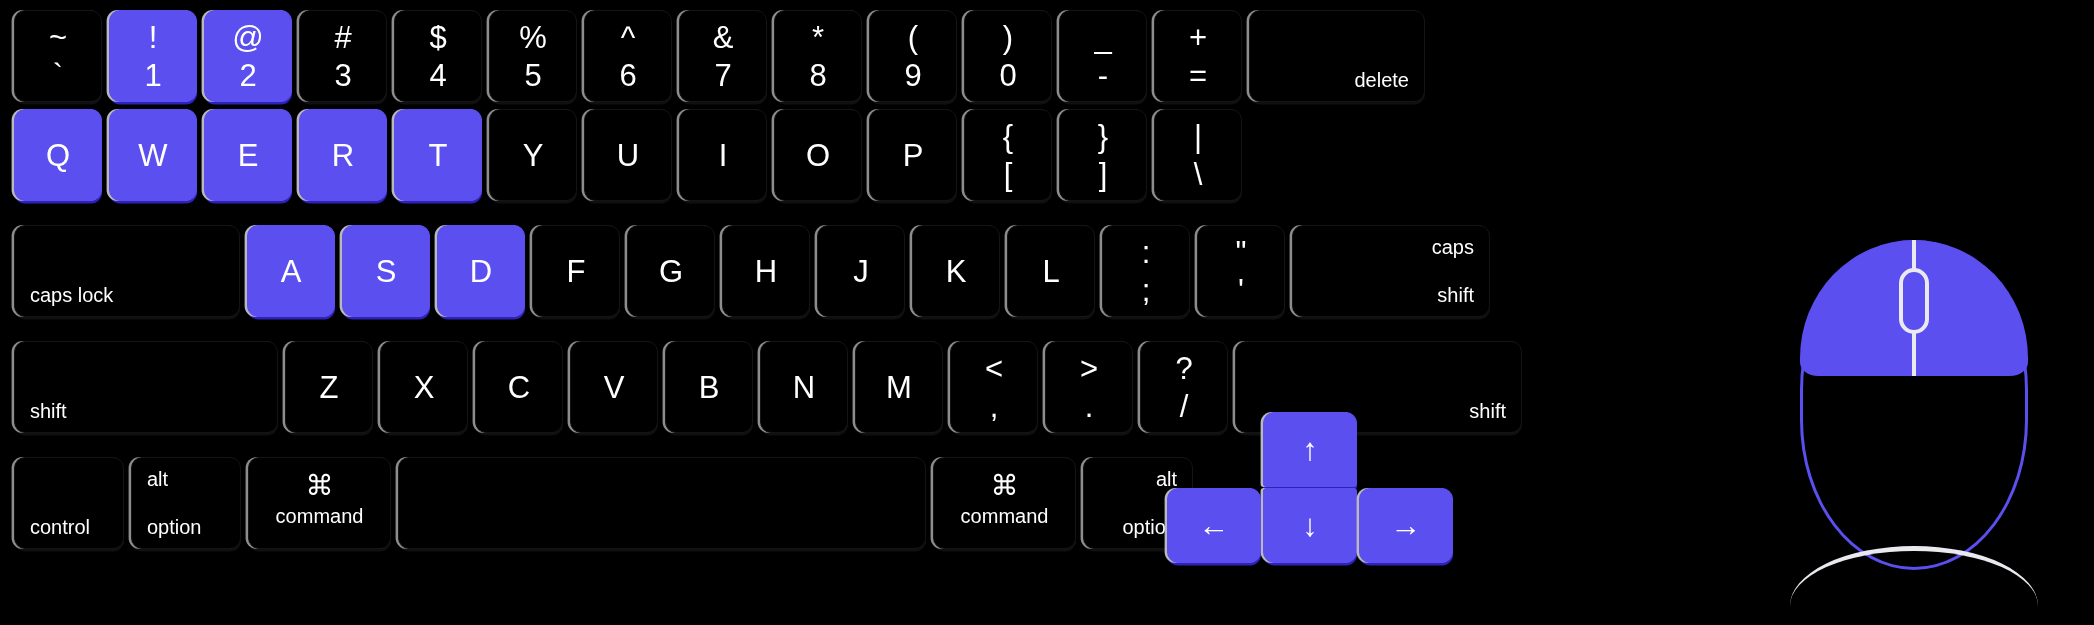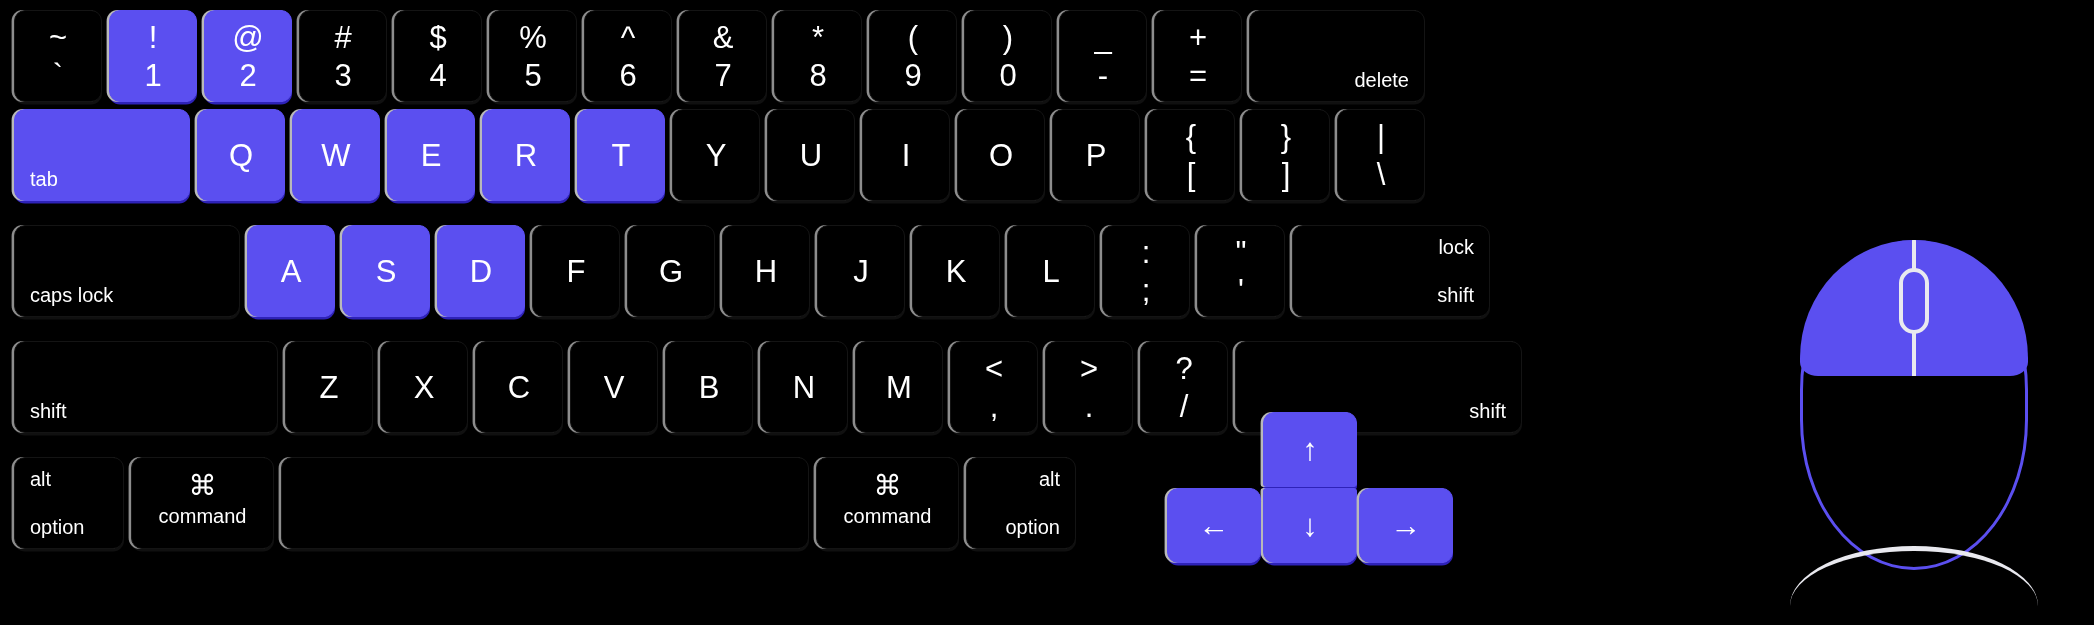--- a/index.html
+++ b/index.html
@@ -189,23 +189,20 @@
           <div class="stack">
             <span class="lbl top">+</span>
             <span class="lbl bot">=</span>
           </div>
         </div>
         <div class="key" style="width: 176px; height: 92px;">
           <span class="lbl br">delete</span>
         </div>
       </div>
     <div class="krow" id="row1" style="top: 99px; gap: 7px;">
-        <div class="key hi" style="width: 176px; height: 92px;">
-          <span class="lbl bl">tab</span>
-        </div>
         <div class="key hi" style="width: 88px; height: 92px;">
           <div class="single">
             <span class="lbl">Q</span>
           </div>
         </div>
         <div class="key hi" style="width: 88px; height: 92px;">
           <div class="single">
             <span class="lbl">W</span>
           </div>
         </div>
@@ -323,21 +320,21 @@
             <span class="lbl bot">;</span>
           </div>
         </div>
         <div class="key" style="width: 88px; height: 92px;">
           <div class="stack">
             <span class="lbl top">"</span>
             <span class="lbl bot">'</span>
           </div>
         </div>
         <div class="key" style="width: 198px; height: 92px;">
-          <span class="lbl tr">lock</span>
+          <span class="lbl tr">caps</span>
           <span class="lbl br">shift</span>
         </div>
       </div>
     <div class="krow" id="row3" style="top: 331px; gap: 7px;">
         <div class="key" style="width: 264px; height: 92px;">
           <span class="lbl bl">shift</span>
         </div>
         <div class="key" style="width: 88px; height: 92px;">
           <div class="single">
             <span class="lbl">Z</span>
@@ -389,20 +386,23 @@
           <div class="stack">
             <span class="lbl top">?</span>
             <span class="lbl bot">/</span>
           </div>
         </div>
         <div class="key" style="width: 287px; height: 92px;">
           <span class="lbl br">shift</span>
         </div>
       </div>
     <div class="krow" id="row4" style="top: 447px; gap: 7px;">
+        <div class="key" style="width: 110px; height: 92px;">
+          <span class="lbl bl">control</span>
+        </div>
         <div class="key" style="width: 110px; height: 92px;">
           <span class="lbl tl">alt</span>
           <span class="lbl bl">option</span>
         </div>
         <div class="key" style="width: 143px; height: 92px;">
           <span class="lbl ctop">⌘</span>
           <span class="lbl cbot">command</span>
         </div>
         <div class="key" style="width: 528px; height: 92px;"><span class="lbl"></span></div>
         <div class="key" style="width: 143px; height: 92px;">

